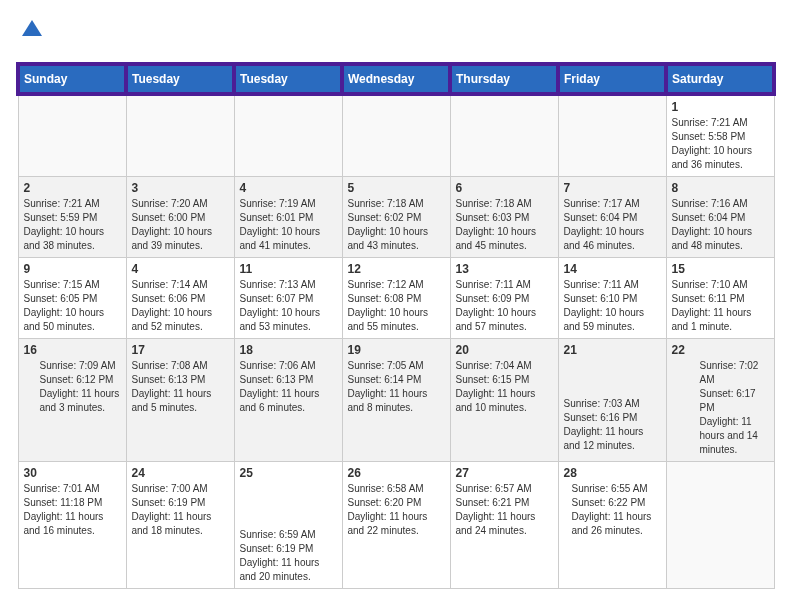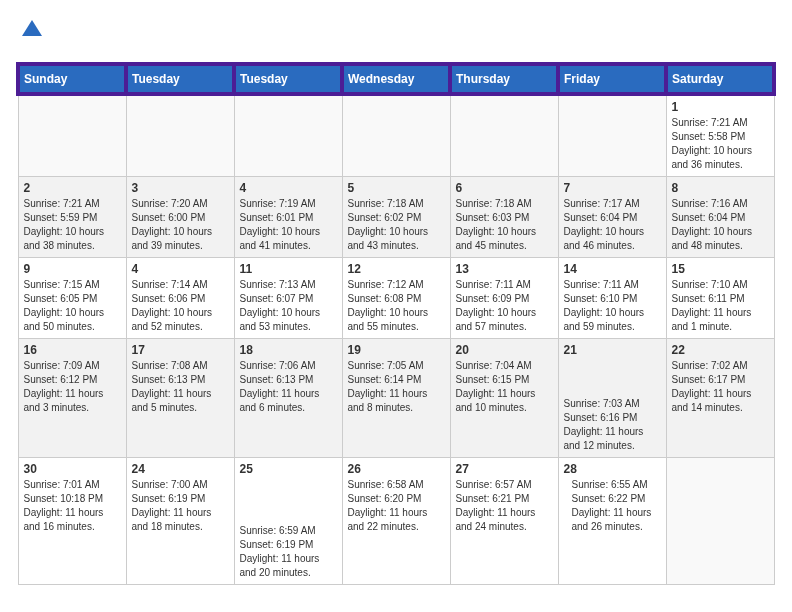--- a/index.html
+++ b/index.html
@@ -219,21 +219,21 @@
         <td>
           <span class="day-number">15</span>
           <div class="day-info" style="white-space: pre-line;">Sunrise: 7:10 AM
 Sunset: 6:11 PM
 Daylight: 11 hours and 1 minute.</div>
         </td>
       </tr>
       <tr class="alt-row">
         <td>
           <span class="day-number">16</span>
-          <div class="day-info" style="white-space: pre-line;">Sunrise: 7:09 AM
+          <div class="day-info" style="white-space: pre-line; margin-left: 16px;">Sunrise: 7:09 AM
 Sunset: 6:12 PM
 Daylight: 11 hours and 3 minutes.</div>
         </td>
         <td>
           <span class="day-number">17</span>
           <div class="day-info" style="white-space: pre-line;">Sunrise: 7:08 AM
 Sunset: 6:13 PM
 Daylight: 11 hours and 5 minutes.</div>
         </td>
         <td>
@@ -255,30 +255,30 @@
 Daylight: 11 hours and 10 minutes.</div>
         </td>
         <td>
           <span class="day-number">21</span>
           <div class="day-info" style="white-space: pre-line; margin-top: 40px;">Sunrise: 7:03 AM
 Sunset: 6:16 PM
 Daylight: 11 hours and 12 minutes.</div>
         </td>
         <td>
           <span class="day-number">22</span>
-          <div class="day-info" style="white-space: pre-line;">Sunrise: 7:02 AM
+          <div class="day-info" style="white-space: pre-line; margin-left: 28px;">Sunrise: 7:02 AM
 Sunset: 6:17 PM
 Daylight: 11 hours and 14 minutes.</div>
         </td>
       </tr>
       <tr>
         <td>
           <span class="day-number">30</span>
           <div class="day-info" style="white-space: pre-line;">Sunrise: 7:01 AM
-Sunset: 10:18 PM
+Sunset: 11:18 PM
 Daylight: 11 hours and 16 minutes.</div>
         </td>
         <td>
           <span class="day-number">24</span>
           <div class="day-info" style="white-space: pre-line;">Sunrise: 7:00 AM
 Sunset: 6:19 PM
 Daylight: 11 hours and 18 minutes.</div>
         </td>
         <td>
           <span class="day-number">25</span>

